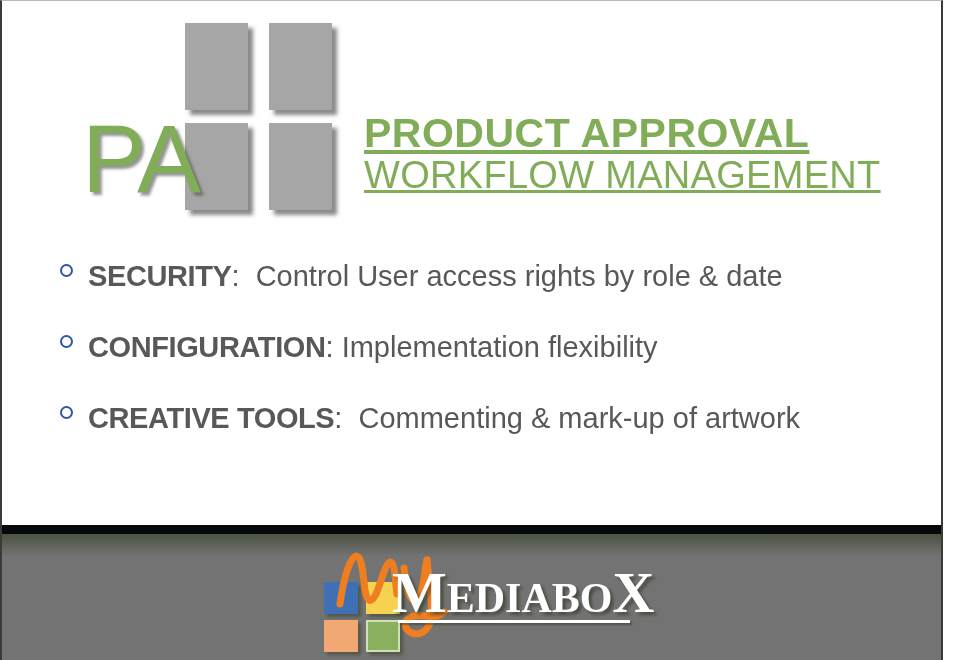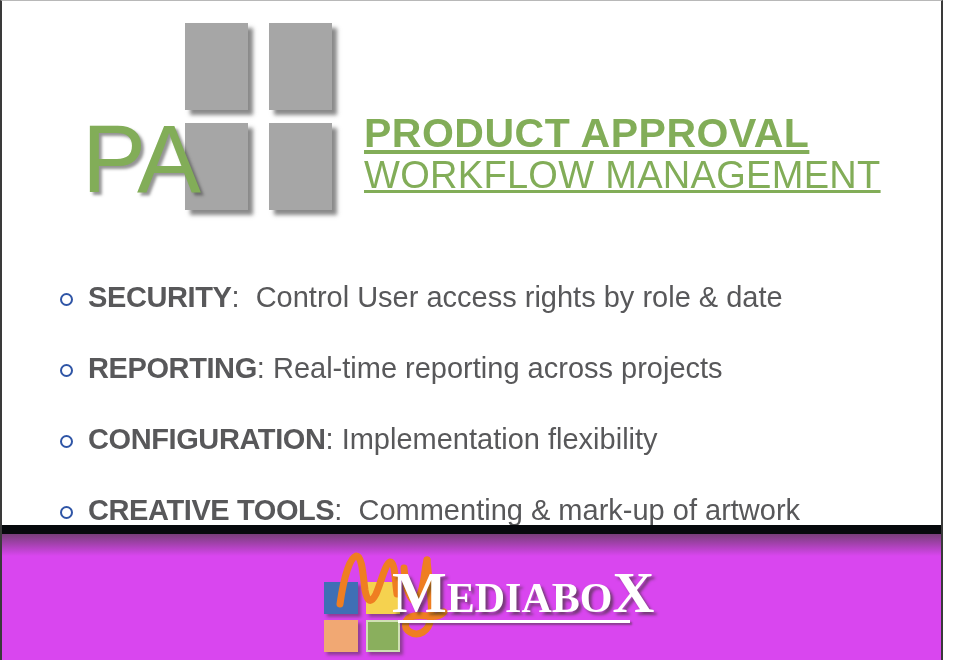--- a/index.html
+++ b/index.html
@@ -104,21 +104,21 @@
 
   
   #bullets {
     position: absolute;
     left: 58px;
     top: 240px;
     width: 880px;
   }
   .bullet-row {
     display: flex;
-    align-items: flex-end;
+    align-items: center;
     height: 71px;
     white-space: nowrap;
   }
   .bullet-marker {
     flex: 0 0 auto;
     width: 9px;
     height: 9px;
     border: 2px solid #2f55a6;
     border-radius: 50%;
     background: transparent;
@@ -150,21 +150,21 @@
     background: #06090c;
   }
 
   
   #footer {
     position: absolute;
     left: 0;
     top: 533px;
     width: 100%;
     height: 127px;
-    background: #d946ef;
+    background: #737373;
   }
   #footer-shade {
     position: absolute;
     left: 0;
     top: 0;
     width: 100%;
     height: 22px;
     background: linear-gradient(to bottom, rgba(40,55,25,0.55), rgba(40,55,25,0));
   }
 
@@ -247,27 +247,20 @@
     <div id="bullets">
 
       <div class="bullet-row">
         <span class="bullet-marker"></span>
         <span class="bullet-text">
           <span class="bullet-term">SECURITY</span><span class="bullet-desc">:</span>&nbsp;
           <span class="bullet-desc">Control User access rights by role &amp; date</span>
         </span>
       </div>
 
-      <div class="bullet-row">
-        <span class="bullet-marker"></span>
-        <span class="bullet-text">
-          <span class="bullet-term">REPORTING</span><span class="bullet-desc">:</span>
-          <span class="bullet-desc">Real-time reporting across projects</span>
-        </span>
-      </div>
 
       <div class="bullet-row">
         <span class="bullet-marker"></span>
         <span class="bullet-text">
           <span class="bullet-term">CONFIGURATION</span><span class="bullet-desc">:</span>
           <span class="bullet-desc">Implementation flexibility</span>
         </span>
       </div>
 
       <div class="bullet-row">

